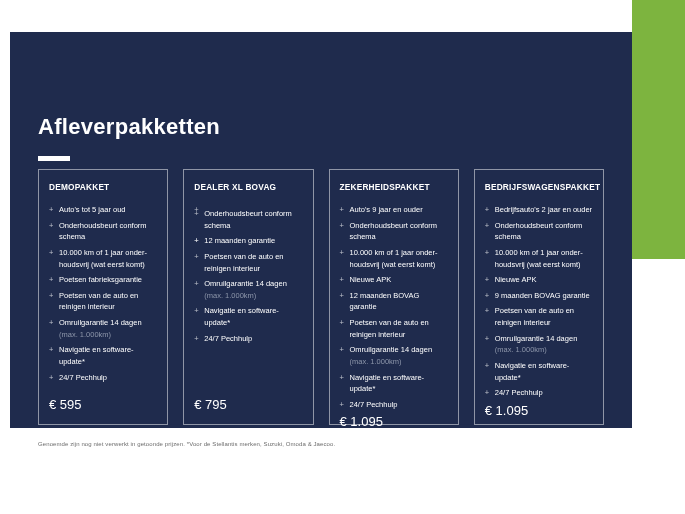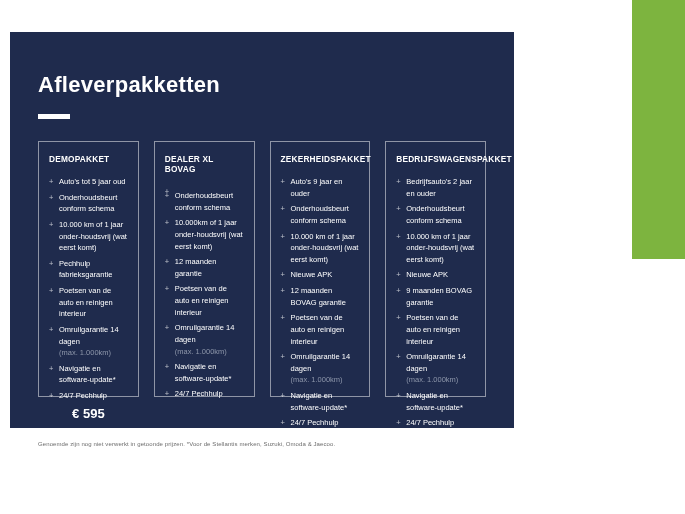--- a/index.html
+++ b/index.html
@@ -11,40 +11,40 @@
     font-family: "Liberation Sans", sans-serif;
     overflow: hidden;
   }
   .green-bar {
     position: absolute; left: 632px; top: 0;
     width: 53px; height: 259px;
     background: var(--green, #7db43f);
   }
   .panel {
     position: absolute; left: 10px; top: 32px;
-    width: 504px; height: 396px;
+    width: 622px; height: 396px;
     background: var(--navy, #1f2b4d);
-    padding: 40px 28px 0;
+    padding: 82px 28px 0;
   }
   .title {
     margin: 0;
     color: #ffffff;
     font-size: 22px;
     font-weight: 700;
     letter-spacing: .3px;
   }
   .title-dash {
     width: 32px; height: 5px;
     background: #ffffff;
     margin-top: 16px;
   }
   .cards {
     display: flex;
     gap: 15px;
-    margin-top: 22px;
+    margin-top: 8px;
     height: 256px;
   }
   .card {
     flex: 1 1 0;
     border: 1px solid rgba(255,255,255,.5);
     padding: 12px 10px 10px;
     display: flex;
     flex-direction: column;
     min-width: 0;
   }
@@ -71,24 +71,24 @@
     position: absolute; left: 0; top: 0;
     color: rgba(255,255,255,.7);
   }
   .feature-note {
     display: block;
     color: var(--muted-text, #8d96aa);
   }
   .price {
     margin-top: auto;
     padding-bottom: 2px;
-    text-align: center;
+    text-align: left;
     color: #ffffff;
     font-size: 13px;
-    font-weight: 700;
+    font-weight: 400;
   }
   .footnote {
     position: absolute; left: 38px; top: 441px;
     width: 560px;
     font-size: 6px;
     color: #6d6d6d;
     letter-spacing: .1px;
   }
 </style>
 </head>
@@ -109,21 +109,21 @@
 
   <li class="feature">
     <span class="plus">+</span><span class="feature-text">Onderhoudsbeurt conform schema</span>
   </li>
 
   <li class="feature">
     <span class="plus">+</span><span class="feature-text">10.000 km of 1 jaar onder-houdsvrij (wat eerst komt)</span>
   </li>
 
   <li class="feature">
-    <span class="plus">+</span><span class="feature-text">Pechhulp fabrieksgarantie</span>
+    <span class="plus">+</span><span class="feature-text">Poetsen fabrieksgarantie</span>
   </li>
 
   <li class="feature">
     <span class="plus">+</span><span class="feature-text">Poetsen van de auto en reinigen interieur</span>
   </li>
 
   <li class="feature">
     <span class="plus">+</span><span class="feature-text">Omruilgarantie 14 dagen</span><span class="feature-note">(max. 1.000km)</span>
   </li>
 
@@ -143,21 +143,21 @@
     <ul class="features">
   <li class="feature">
     <span class="plus">+</span>
   </li>
 
   <li class="feature">
     <span class="plus">+</span><span class="feature-text">Onderhoudsbeurt conform schema</span>
   </li>
 
   <li class="feature">
-    <span class="plus">+</span><span class="feature-text">10.000km of 1 jaar onder-houdsvrij (wat eerst komt)</span>
+    <span class="plus">+</span>
   </li>
 
   <li class="feature">
     <span class="plus">+</span><span class="feature-text">12 maanden garantie</span>
   </li>
 
   <li class="feature">
     <span class="plus">+</span><span class="feature-text">Poetsen van de auto en reinigen interieur</span>
   </li>
 
@@ -166,20 +166,21 @@
   </li>
 
   <li class="feature">
     <span class="plus">+</span><span class="feature-text">Navigatie en software-update*</span>
   </li>
 
   <li class="feature">
     <span class="plus">+</span><span class="feature-text">24/7 Pechhulp</span>
   </li>
 </ul>
+    <div class="price">€ 795</div>
   </section>
 
   <section class="card">
     <h2 class="card-name">ZEKERHEIDSPAKKET</h2>
     <ul class="features">
   <li class="feature">
     <span class="plus">+</span><span class="feature-text">Auto's 9 jaar en ouder</span>
   </li>
 
   <li class="feature">

